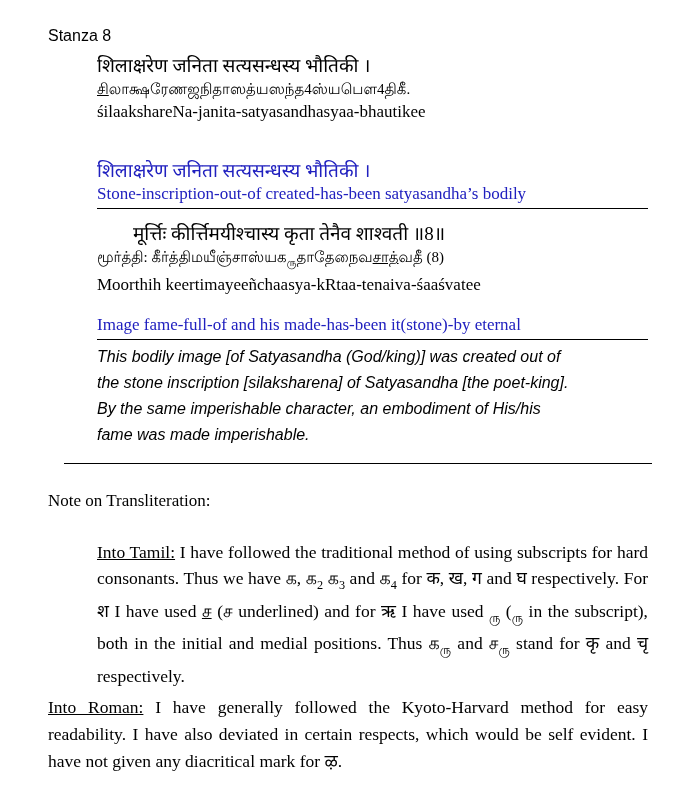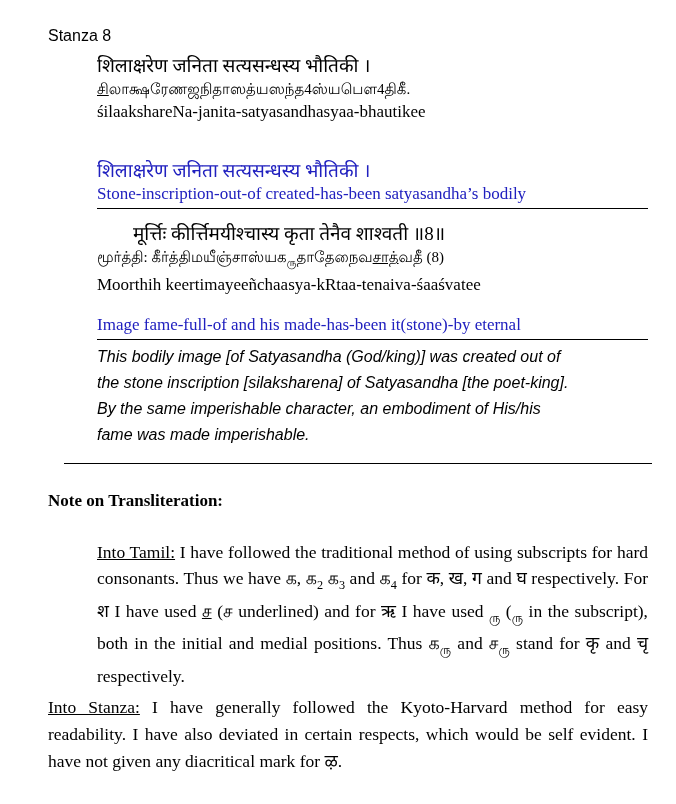--- a/index.html
+++ b/index.html
@@ -66,21 +66,21 @@
     line-height: 26px;
   }
   .section-rule {
     border: none;
     border-top: 1.5px solid #000000;
     margin: 15px 0 0 16px;
     width: 588px;
   }
   .note-heading {
     margin-top: 26px;
-    font-weight: bold;
+    font-weight: normal;
     font-size: 17px;
     line-height: 22px;
   }
   .note-para {
     font-size: 17.5px;
     text-align: justify;
   }
   .note-para.indented {
     margin-left: 49px;
     width: 551px;
@@ -125,13 +125,13 @@
   <div class="translation">This bodily image [of Satyasandha (God/king)] was created out of the stone inscription [silaksharena] of Satyasandha [the poet-king]. By the same imperishable character, an embodiment of His/his fame was made imperishable.</div>
 
 </div>
 
 <hr class="section-rule">
 
 <div class="note-heading">Note on Transliteration:</div>
 
 <div class="note-para indented"><span class="useg">Into Tamil:</span><span> I have followed the traditional method of using subscripts for hard consonants. Thus we have க, க</span><span class="subseg">2</span><span> க</span><span class="subseg">3</span><span> and க</span><span class="subseg">4</span><span> for क, ख, ग and घ respectively. For श I have used </span><span class="useg">ச</span><span> (ச underlined) and for ऋ I have used </span><span class="subseg">ரு</span><span> (</span><span class="subseg">ரு</span><span> in the subscript), both in the initial and medial positions. Thus க</span><span class="subseg">ரு</span><span> and ச</span><span class="subseg">ரு</span><span> stand for कृ and चृ respectively.</span></div>
 
-<div class="note-para flush"><span class="useg">Into Stanza:</span><span> I have generally followed the Kyoto-Harvard method for easy readability. I have also deviated in certain respects, which would be self evident. I have not given any diacritical mark for ऴ.</span></div>
+<div class="note-para flush"><span class="useg">Into Roman:</span><span> I have generally followed the Kyoto-Harvard method for easy readability. I have also deviated in certain respects, which would be self evident. I have not given any diacritical mark for ऴ.</span></div>
 
 </body></html>

